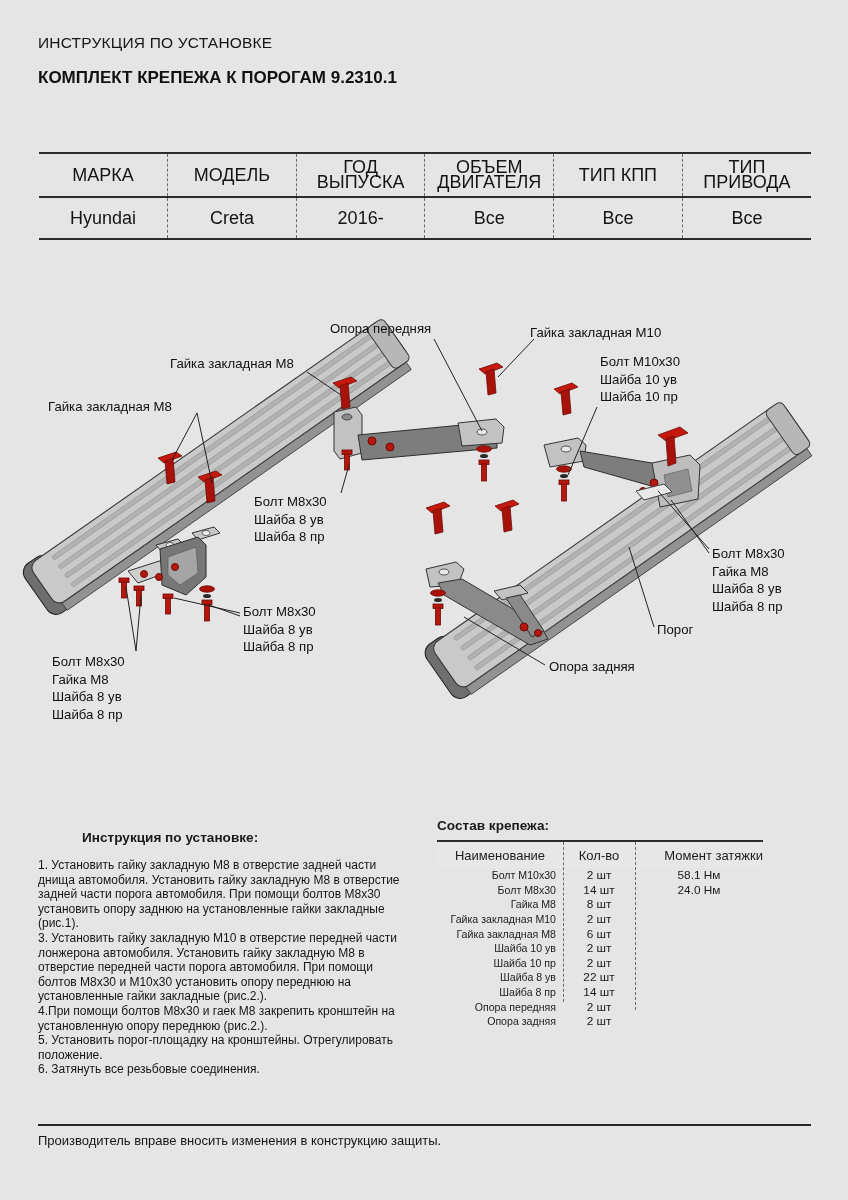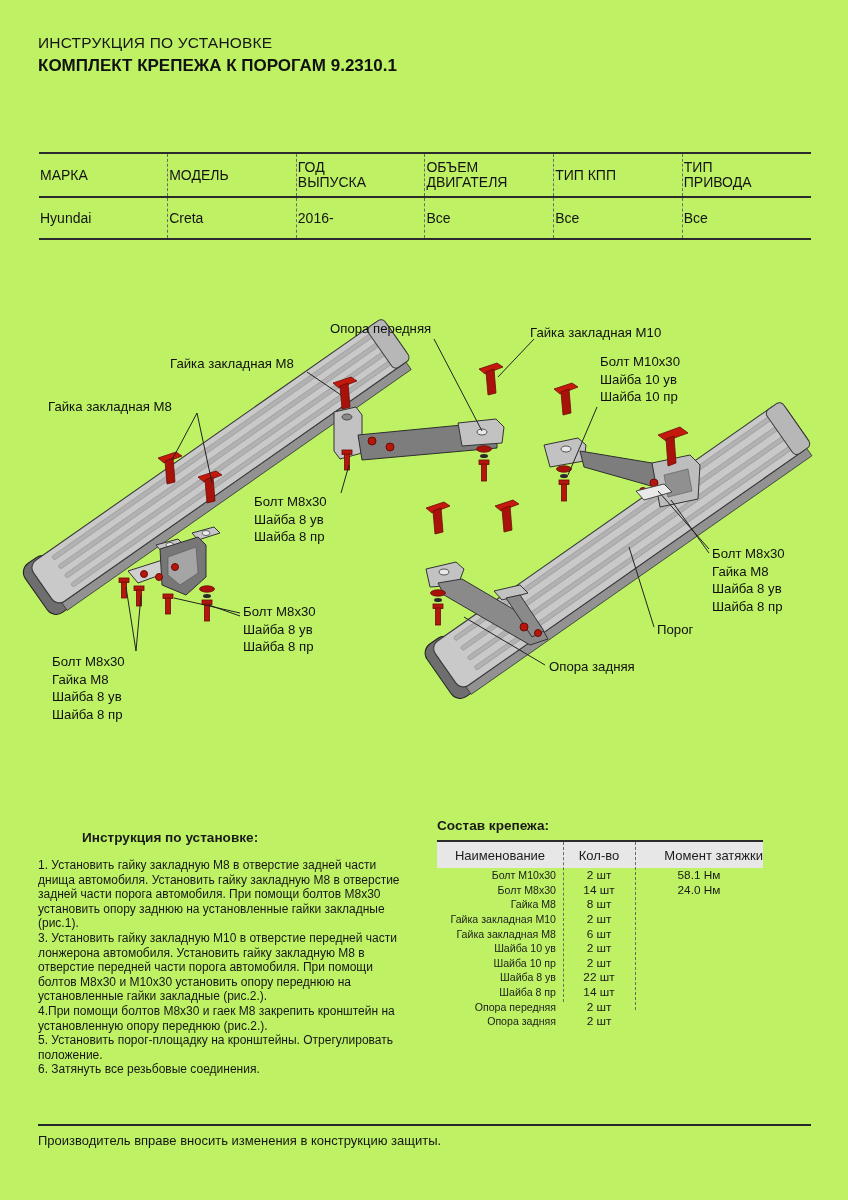--- a/index.html
+++ b/index.html
@@ -1,29 +1,29 @@
 <!DOCTYPE html>
 <html><head>
 <meta charset="utf-8">
 <style>
   html,body{margin:0;padding:0;background:#ffffff;}
   body{font-family:"Liberation Sans", sans-serif; color:#1a1a1a;}
-  .page{position:relative;width:848px;height:1200px;background:#bef264;overflow:hidden;}
+  .page{position:relative;width:848px;height:1200px;background:#e5e5e5;overflow:hidden;}
 
   
   .doc-title{position:absolute;left:38px;top:34px;}
   .doc-title .l1{font-size:15.5px;letter-spacing:.2px;color:#161616;}
-  .doc-title .l2{font-size:17px;font-weight:bold;margin-top:4px;color:#111;}
+  .doc-title .l2{font-size:17px;font-weight:bold;margin-top:16px;color:#111;}
 
   
   .veh-table{position:absolute;left:39px;top:152px;width:772px;border-collapse:collapse;table-layout:fixed;}
   .veh-table tr.hd{border-bottom:2.5px solid #2b2b2b;}
   .veh-table{border-top:2px solid #2b2b2b;border-bottom:2px solid #2b2b2b;}
-  .veh-table td{border-right:1px dashed #6a6a6a;text-align:left;vertical-align:middle;
-    font-size:14px;color:#141414;white-space:pre-line;line-height:15px;}
+  .veh-table td{border-right:1px dashed #6a6a6a;text-align:center;vertical-align:middle;
+    font-size:18px;color:#141414;white-space:pre-line;line-height:15px;}
   .veh-table td:last-child{border-right:none;}
   .veh-table tr.hd td{height:40px;}
   .veh-table tr.bd td{height:38px;}
 
   
   .diagram{position:absolute;left:0;top:295px;width:848px;height:450px;}
   .diagram svg{position:absolute;left:0;top:0;}
   .dlabel{position:absolute;font-size:13.2px;line-height:17.5px;color:#101010;white-space:nowrap;}
 
   

